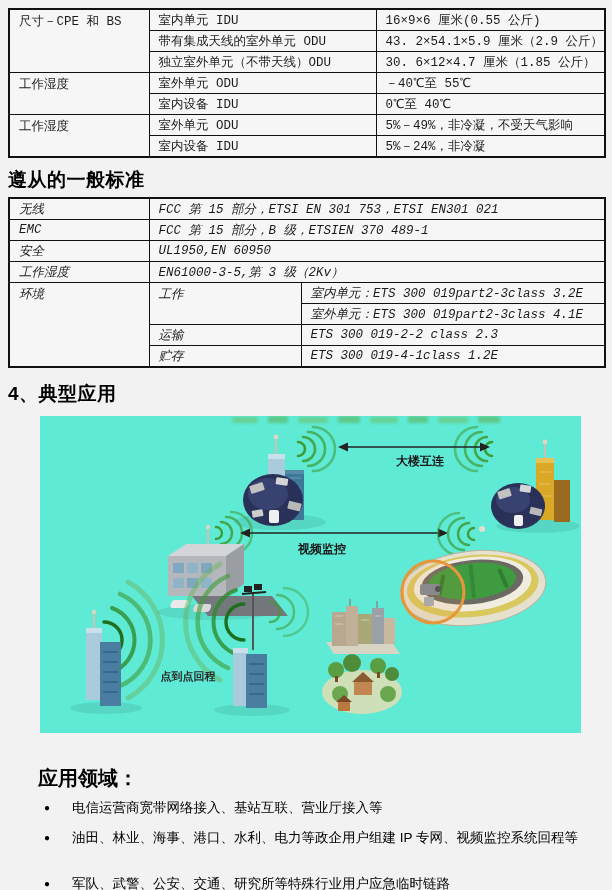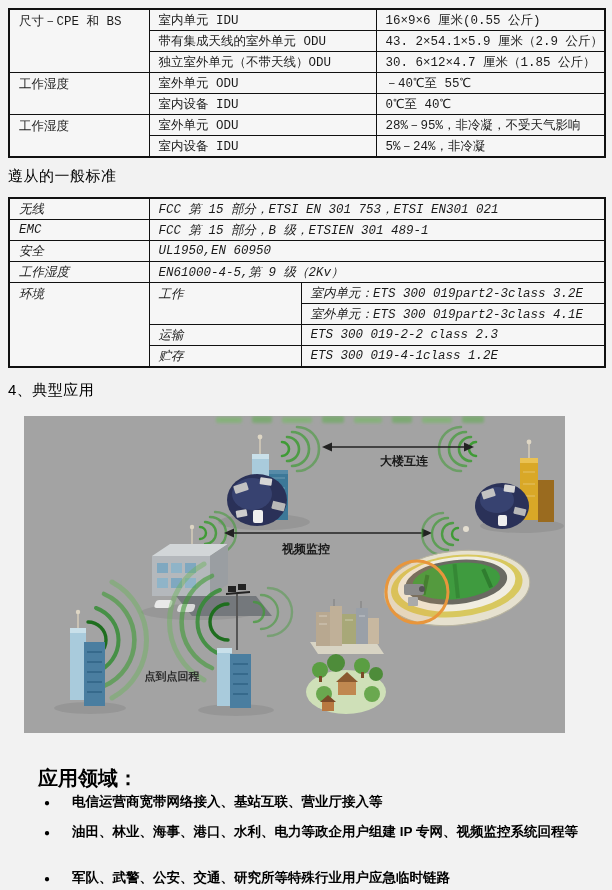--- a/index.html
+++ b/index.html
@@ -19,34 +19,34 @@
     border:1px solid #111;
     font-family:"Liberation Mono","DejaVu Sans Mono",monospace;
     font-size:12.5px;color:#1a1a1a;
     height:20px;padding:0 4px 0 9px;
     vertical-align:middle;white-space:nowrap;overflow:hidden;
     background:#f6f6f6;
   }
   .doc-table td.vtop{vertical-align:top;padding-top:3px;}
   .sec-head{
     position:absolute;left:8px;
-    font-weight:normal;font-size:15px;color:#000;letter-spacing:.5px;
+    font-weight:bold;font-size:19px;color:#000;letter-spacing:.5px;
   }
   .img-box{
-    position:absolute;left:24px;top:416px;width:541px;height:317px;
-    background:#a3a3a3;
+    position:absolute;left:40px;top:416px;width:541px;height:317px;
+    background:#5eead4;
   }
   .img-box svg{display:block;}
   .fields-head{
     position:absolute;left:38px;top:765px;
     font-weight:bold;font-size:20px;color:#000;
   }
   .bullet-row{
-    position:absolute;left:44px;height:20px;line-height:15px;
-    font-weight:bold;font-size:13.5px;color:#000;white-space:nowrap;
+    position:absolute;left:44px;height:20px;line-height:28px;
+    font-weight:normal;font-size:13.5px;color:#000;white-space:nowrap;
   }
   .bullet-row .dot{
     display:inline-block;width:28px;font-size:10px;vertical-align:middle;
   }
   svg text{font-family:"Liberation Sans","DejaVu Sans",sans-serif;}
 </style>
 </head>
 <body>
 
 <table class="doc-table" style="top:8px;width:596px;">
@@ -74,21 +74,21 @@
     <td>室外单元 ODU</td>
     <td>－40℃至 55℃</td>
   </tr>
   <tr>
     <td>室内设备 IDU</td>
     <td>0℃至 40℃</td>
   </tr>
   <tr>
     <td class="vtop" rowspan="2">工作湿度</td>
     <td>室外单元 ODU</td>
-    <td>28%－95%，非冷凝，不受天气影响</td>
+    <td>5%－49%，非冷凝，不受天气影响</td>
   </tr>
   <tr>
     <td>室内设备 IDU</td>
     <td>5%－24%，非冷凝</td>
   </tr>
   </tbody>
 </table>
 
 <div class="sec-head" style="top:167px;">遵从的一般标准</div>
 
@@ -98,29 +98,29 @@
       <col style="width:152px">
       <col style="width:304px">
     </colgroup>
   <tbody>
   <tr>
     <td>无线</td>
     <td colspan="2">FCC 第 15 部分，ETSI EN 301 753，ETSI EN301 021</td>
   </tr>
   <tr>
     <td>EMC</td>
-    <td colspan="2">FCC 第 15 部分，B 级，ETSIEN 301 489-1</td>
+    <td colspan="2">FCC 第 15 部分，B 级，ETSIEN 370 489-1</td>
   </tr>
   <tr>
     <td>安全</td>
     <td colspan="2">UL1950,EN 60950</td>
   </tr>
   <tr>
     <td>工作湿度</td>
-    <td colspan="2">EN61000-4-5,第 9 级（2Kv）</td>
+    <td colspan="2">EN61000-3-5,第 3 级（2Kv）</td>
   </tr>
   <tr>
     <td class="vtop" rowspan="4">环境</td>
     <td class="vtop" rowspan="2">工作</td>
     <td>室内单元：ETS 300 019part2-3class 3.2E</td>
   </tr>
   <tr>
     <td>室外单元：ETS 300 019part2-3class 4.1E</td>
   </tr>
   <tr>

